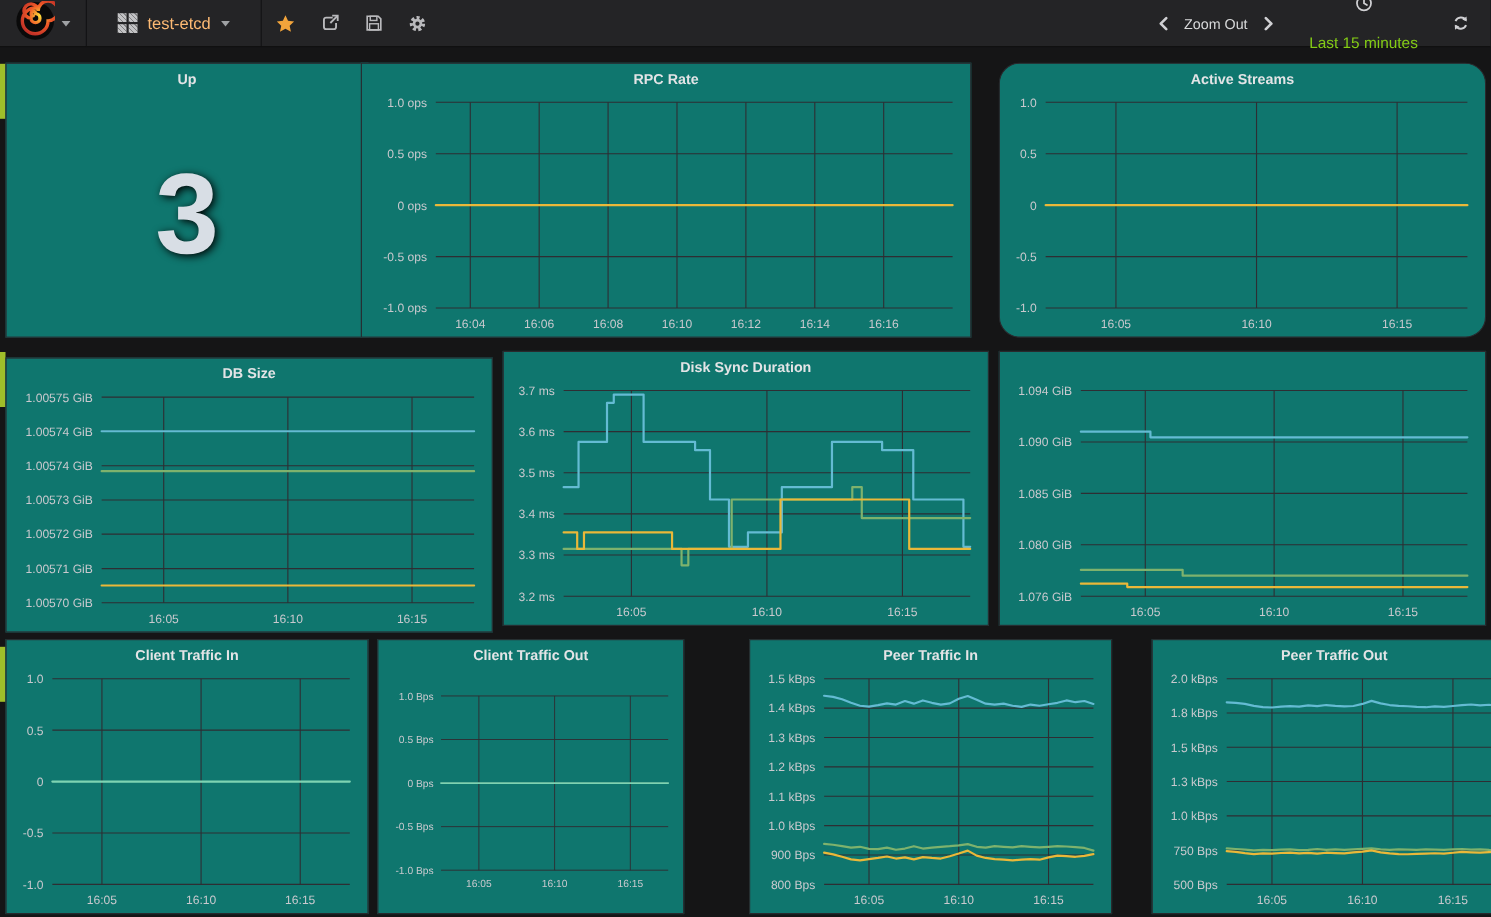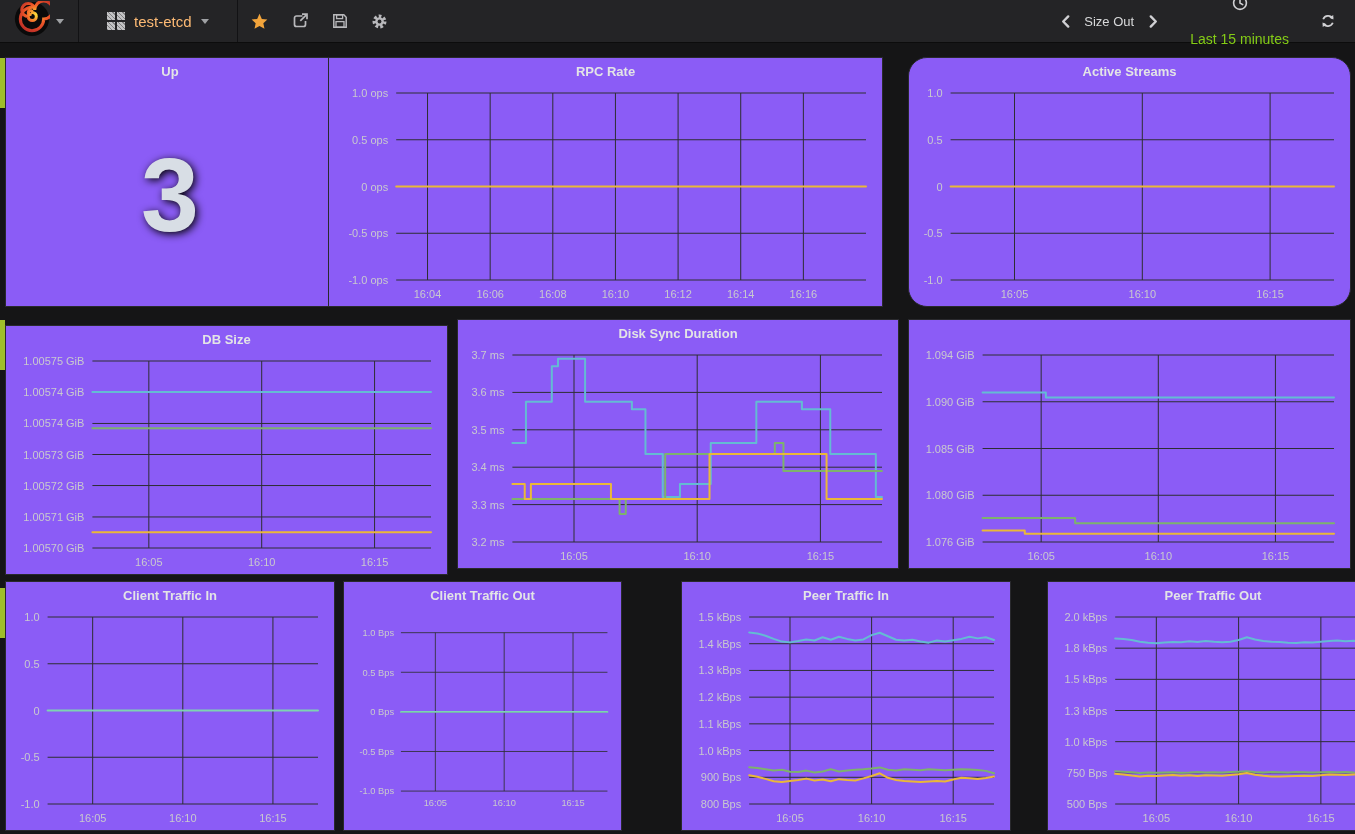--- a/index.html
+++ b/index.html
@@ -23,21 +23,21 @@
   .time-btn { display:flex; align-items:center; gap:20px; color:#84cc16; font-size:14px;
     cursor:pointer; padding:0 10px; margin:0 14px;flex-direction:column; }
   .chev-btn { width:26px; height:43px; display:flex; align-items:center; justify-content:center; cursor:pointer; }
   .dash-grid-icon { display:grid; grid-template-columns:8px 8px; grid-template-rows:8px 8px; gap:2px; }
   .dash-grid-icon span { background:#c3c3c5;
     background-image:repeating-linear-gradient(45deg,rgba(0,0,0,.35) 0 1px,transparent 1px 3px); }
 
   
   #dash { position:absolute; left:0; top:0; width:1355px; height:834px; }
   .row-strip { position:absolute; left:0; width:5px; height:50px; background:#9fbe2a; }
-  .panel { position:absolute; background:#8b5cf6; border:1px solid #29292d; }
+  .panel { position:absolute; background:#0f766e; border:1px solid #29292d; }
   .panel-title { height:27px; line-height:27px; text-align:center; font-weight:bold;
     font-size:13px; color:#e3e4e6; cursor:pointer; white-space:nowrap; overflow:hidden; }
   .panel-body { position:absolute; top:27px; left:0; right:0; bottom:0; }
   .panel-body svg.chart { position:absolute; left:0; top:0; width:100%; height:100%; cursor:crosshair; }
   .bignum-wrap { position:absolute; inset:0; display:flex; align-items:center; justify-content:center; }
   .bignum { font-size:104px; font-weight:bold; color:#d8dee5; text-shadow:2px 2px 8px #000; }
 </style>
 </head>
 <body>
 
@@ -103,21 +103,21 @@
       </svg>
     </div>
   </div>
 
   <div class="nav-right">
     <div class="chev-btn">
       <svg viewBox="0 0 12 16" width="11" height="15">
         <polyline points="9,2.5 3.5,8 9,13.5" fill="none" stroke="#d0d0d3" stroke-width="2.6" stroke-linecap="round" stroke-linejoin="round"></polyline>
       </svg>
     </div>
-    <div class="txt-btn">Size Out</div>
+    <div class="txt-btn">Zoom Out</div>
     <div class="chev-btn">
       <svg viewBox="0 0 12 16" width="11" height="15">
         <polyline points="3,2.5 8.5,8 3,13.5" fill="none" stroke="#d0d0d3" stroke-width="2.6" stroke-linecap="round" stroke-linejoin="round"></polyline>
       </svg>
     </div>
     <div class="time-btn">
       <svg viewBox="0 0 18 18" width="16" height="16">
         <circle cx="9" cy="9" r="7.2" fill="none" stroke="#d0d0d3" stroke-width="1.8"></circle>
         <path d="M9 4.6 V9 L12 10.8" fill="none" stroke="#d0d0d3" stroke-width="1.8" stroke-linecap="round"></path>
       </svg>

